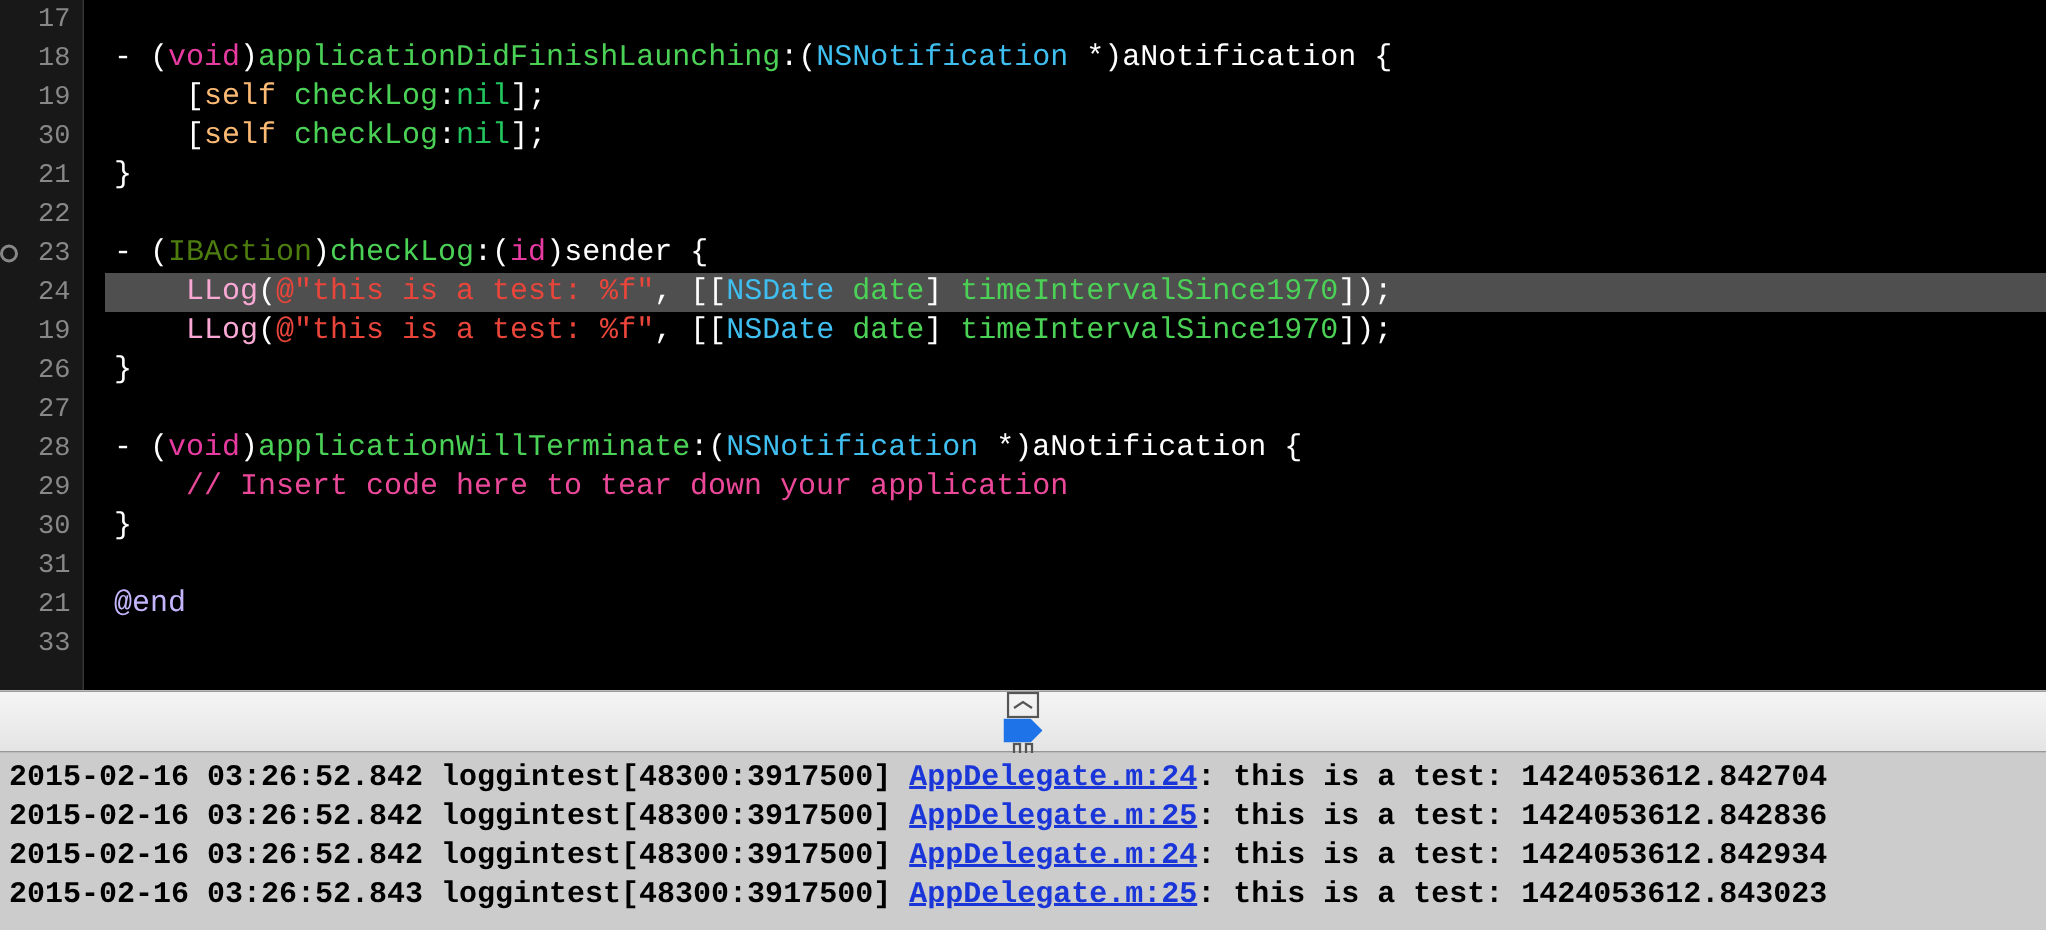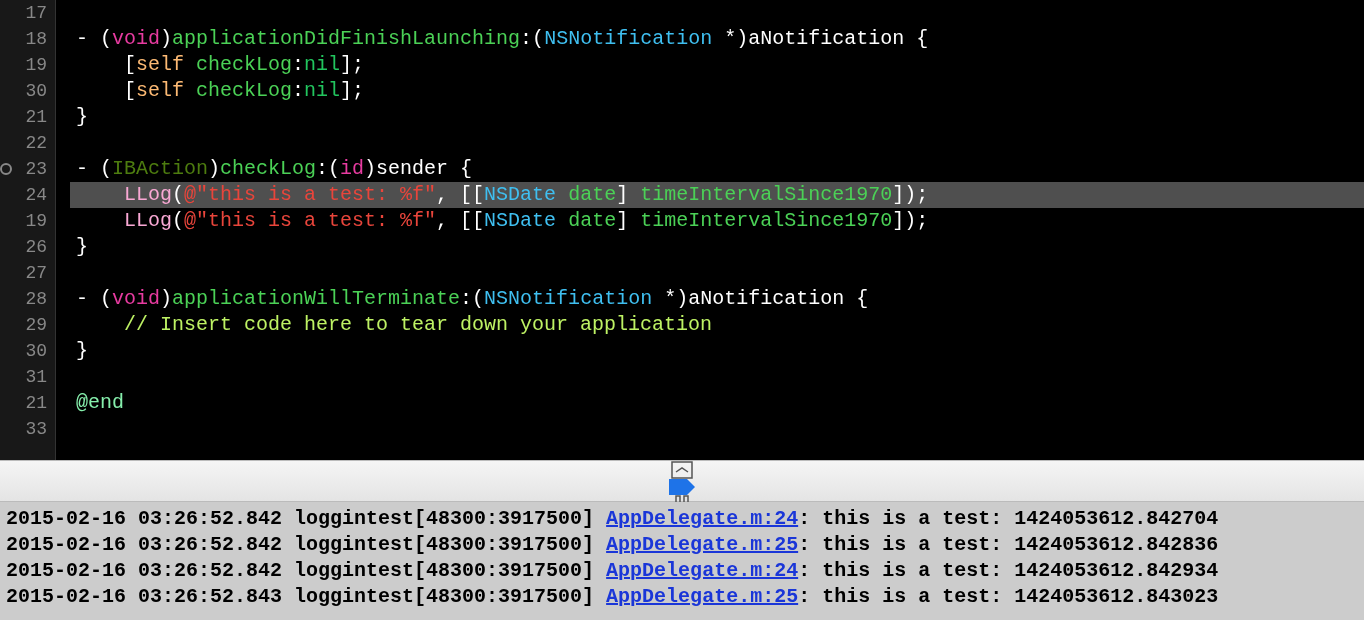--- a/index.html
+++ b/index.html
@@ -52,22 +52,22 @@
   .k-void   { color: #e83ba1; }
   .k-self   { color: #fdba74; }
   .k-msg    { color: #4bd156; }
   .k-type   { color: #4bd156; }
   .k-typeNS { color: #3fbff0; }
   .k-id     { color: #e83ba1; }
   .k-ib     { color: #4d7c0f; }
   .k-nil    { color: #22c55e; }
   .k-llog   { color: #f9a8d4; }
   .k-str    { color: #e9453b; }
-  .k-end    { color: #86efac; }
-  .k-comment{ color: #bef264; margin-top: 12px; }
+  .k-end    { color: #c4b5fd; }
+  .k-comment{ color: #ec4899; margin-top: 12px; }
   .k-plain  { color: #fff; }
 
   .debug-bar {
     height: 42px;
     background: linear-gradient(#f5f5f5, #e4e4e4);
     border-top: 1px solid #bbb;
     border-bottom: 1px solid #bbb;
     display: flex;
     align-items: center;
     padding: 0 12px;

